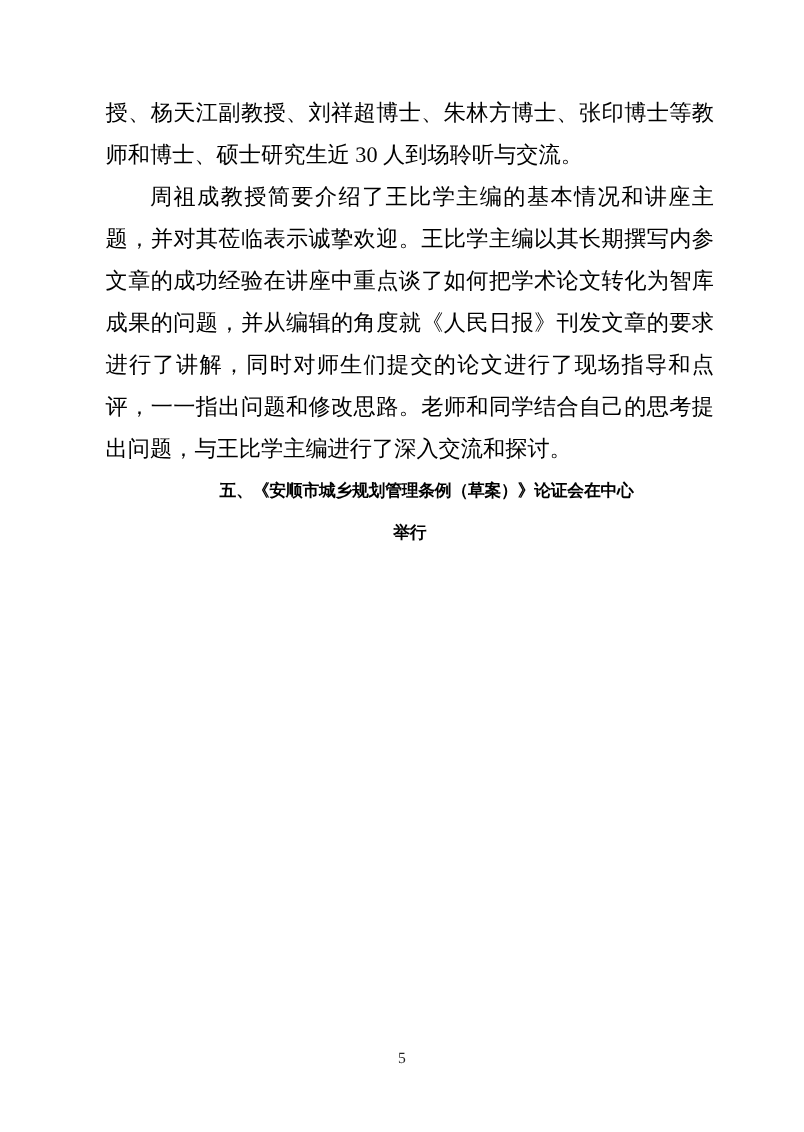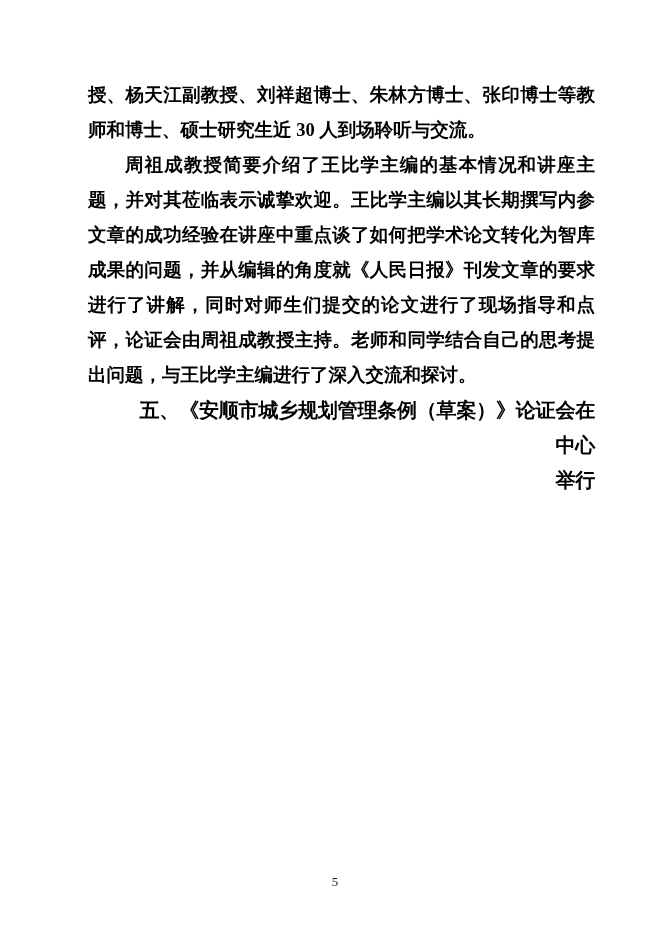--- a/index.html
+++ b/index.html
@@ -27,51 +27,50 @@
     width: 507px;
   }
   .para {
     margin: 0;
     font-size: 18.5px;
     line-height: 35px;
     text-align: justify;
     text-justify: inter-ideograph;
     text-indent: 2em;
     word-break: normal;
-    font-weight: bold;
   }
   .para.no-indent {
     text-indent: 0;
   }
   .heading {
     margin: 0;
-    font-size: 20px;
+    font-size: 14px;
     line-height: 35px;
     font-weight: bold;
-    font-family: Liberation Serif, serif;
+    font-family: Liberation Mono, monospace;
     text-indent: 2em;
-    text-align: right;
+    text-align: center;
     white-space: pre-line;
     letter-spacing: -0.2px;
   }
   .page-number {
     position: absolute;
     top: 874px;
     left: 0;
     width: 670px;
     text-align: center;
     font-size: 13px;
     line-height: 16px;
     color: #222222;
   }
 </style>
 </head>
 <body>
 
 <div class="page">
   <main class="content">
     <p class="para no-indent">授、杨天江副教授、刘祥超博士、朱林方博士、张印博士等教师和博士、硕士研究生近 30 人到场聆听与交流。</p>
-    <p class="para">周祖成教授简要介绍了王比学主编的基本情况和讲座主题，并对其莅临表示诚挚欢迎。王比学主编以其长期撰写内参文章的成功经验在讲座中重点谈了如何把学术论文转化为智库成果的问题，并从编辑的角度就《人民日报》刊发文章的要求进行了讲解，同时对师生们提交的论文进行了现场指导和点评，论证会由周祖成教授主持。老师和同学结合自己的思考提出问题，与王比学主编进行了深入交流和探讨。</p>
+    <p class="para">周祖成教授简要介绍了王比学主编的基本情况和讲座主题，并对其莅临表示诚挚欢迎。王比学主编以其长期撰写内参文章的成功经验在讲座中重点谈了如何把学术论文转化为智库成果的问题，并从编辑的角度就《人民日报》刊发文章的要求进行了讲解，同时对师生们提交的论文进行了现场指导和点评，一一指出问题和修改思路。老师和同学结合自己的思考提出问题，与王比学主编进行了深入交流和探讨。</p>
     <h2 class="heading">五、《安顺市城乡规划管理条例（草案）》论证会在中心
 举行</h2>
   </main>
   <footer class="page-number">5</footer>
 </div>
 
 </body></html>

